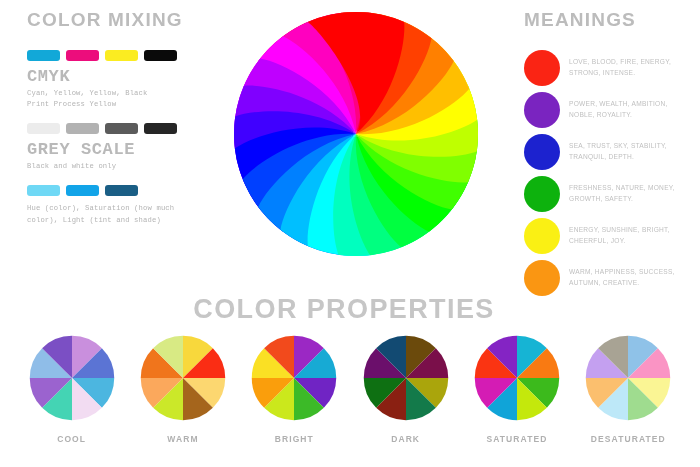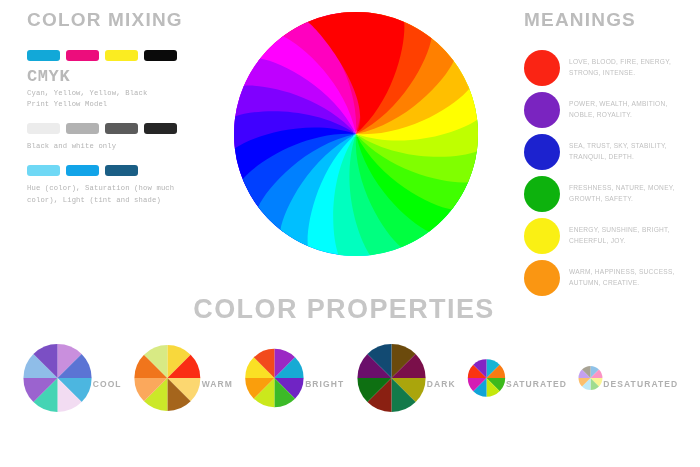--- a/index.html
+++ b/index.html
@@ -121,20 +121,21 @@
     top: 334px;
     left: 0;
     width: 700px;
     display: flex;
     justify-content: space-around;
     padding: 0 16px;
     box-sizing: border-box;
   }
   .prop-item {
     display: flex;
+    flex-direction: column;
     align-items: center;
     width: 100px;
   }
   .prop-wheel { width: 88px; height: 88px; display: block; }
   .prop-label {
     margin-top: 12px;
     font-size: 8.5px;
     font-weight: bold;
     letter-spacing: 1.1px;
     color: #b0b0b0;
@@ -150,32 +151,33 @@
   <div class="model-block">
     <div class="swatch-row">
       <div class="swatch" style="background: rgb(18, 168, 216);"></div>
       <div class="swatch" style="background: rgb(236, 13, 124);"></div>
       <div class="swatch" style="background: rgb(251, 236, 33);"></div>
       <div class="swatch" style="background: rgb(10, 10, 10);"></div>
     </div>
     <p class="model-title">CMYK</p>
     <p class="model-desc">
       <span>Cyan, Yellow, Yellow, Black</span><br>
-      <span>Print Yellow Model</span>
+      <span>Print Process Yellow</span>
     </p>
   </div>
 
 
   <div class="model-block">
     <div class="swatch-row">
       <div class="swatch" style="background: rgb(236, 236, 236);"></div>
       <div class="swatch" style="background: rgb(178, 178, 178);"></div>
       <div class="swatch" style="background: rgb(91, 91, 91);"></div>
       <div class="swatch" style="background: rgb(38, 38, 38);"></div>
     </div>
+    <p class="model-title">GREY SCALE</p>
     <p class="model-desc">
       <span>Black and white only</span>
     </p>
   </div>
 
   <div class="model-block">
     <div class="swatch-row">
       <div class="swatch" style="background: rgb(111, 216, 245);"></div>
       <div class="swatch" style="background: rgb(18, 164, 232);"></div>
       <div class="swatch" style="background: rgb(26, 94, 133);"></div>

